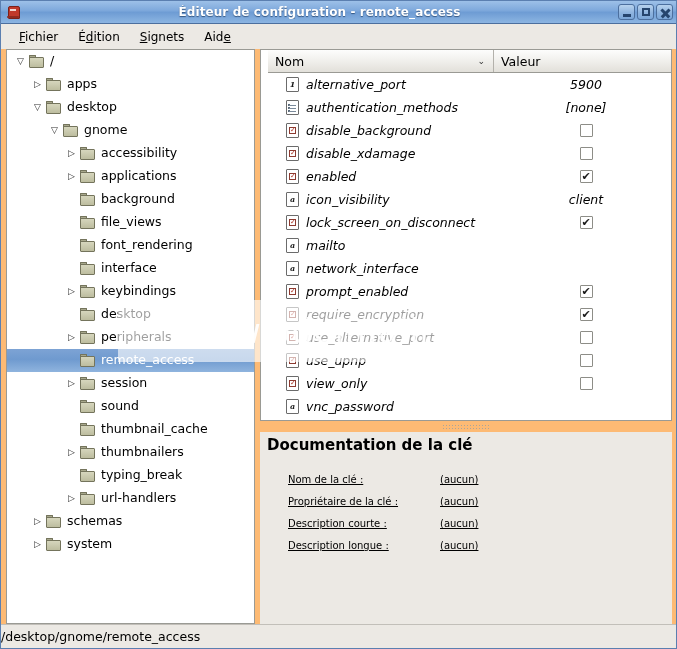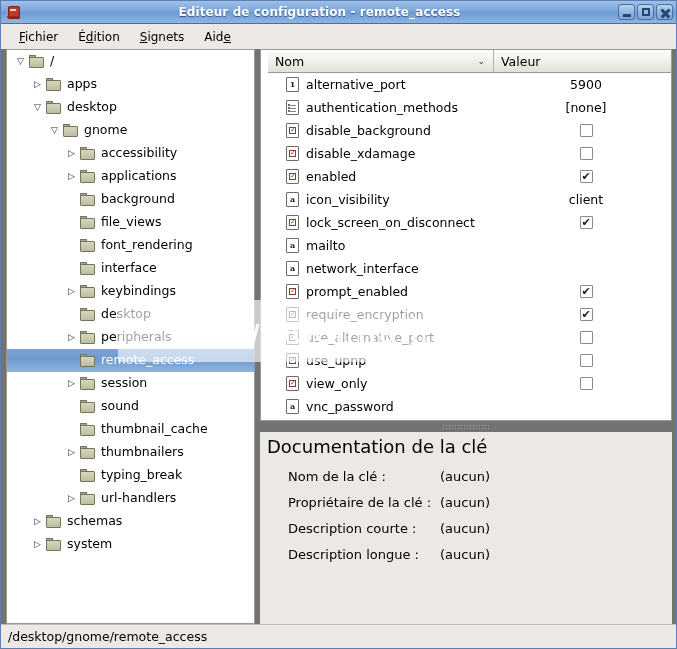--- a/index.html
+++ b/index.html
@@ -15,21 +15,21 @@
     position: relative;
   }
 
   
   .window {
     position: absolute;
     left: 0; top: 0;
     width: 677px; height: 649px;
     box-sizing: border-box;
     border: 1px solid #5b7fb0;
-    background: #737373;
+    background: #fdba74;
     display: flex;
     flex-direction: column;
   }
 
   
   .titlebar {
     height: 23px;
     flex: 0 0 23px;
     background: linear-gradient(180deg,#9dc0e8 0%, #7fa9dc 42%, #6e9cd4 52%, #8cb5e2 100%);
     border-bottom: 1px solid #4c6f9e;
@@ -208,21 +208,21 @@
     box-sizing: border-box;
   }
   .col-name .lbl { flex: 1 1 auto; }
   .col-name .sort { font-size: 9px; color: #333; padding-right: 2px; }
   .col-value {
     flex: 1 1 auto;
     display: flex; align-items: center;
     padding-left: 7px;
     box-sizing: border-box;
   }
-  .list-rows { flex: 1 1 auto; overflow: hidden; }
+  .list-rows { flex: 1 1 auto; overflow: hidden; font-style: italic; }
   .kv-row {
     height: 23px;
     display: flex;
     align-items: center;
     font-size: 12.5px;
     white-space: nowrap;
   }
   .kv-name {
     flex: 0 0 226px;
     display: flex; align-items: center;
@@ -311,43 +311,44 @@
 
   
   .doc-box {
     flex: 1 1 auto;
     background: #ece9e4;
     box-sizing: border-box;
     padding: 4px 0 0 7px;
     overflow: hidden;
   }
   .doc-title {
-    font-size: 18px;
-    font-weight: normal;
-    margin-bottom: 12px;
+    font-size: 15px;
+    font-weight: bold;
+    margin-bottom: 20px;
   }
   .doc-grid { padding-left: 21px; }
   .doc-row {
     display: flex;
-    font-size: 13px;
+    font-size: 10px;
     margin-bottom: 11px;
     white-space: nowrap;
+    text-decoration: underline;
   }
   .doc-lbl { flex: 0 0 152px; }
   .doc-val { flex: 1 1 auto; }
 
   
   .statusbar {
     flex: 0 0 24px;
     height: 24px;
     background: #ece9e4;
     border-top: 1px solid #c2bfb9;
     display: flex;
     align-items: center;
-    padding-left: 7px;
+    padding-left: 0;
     font-size: 12.5px;
     box-sizing: border-box;
   }
 
   
   .watermark {
     position: absolute;
     left: 118px; top: 300px;
     width: 452px; height: 62px;
     background: rgba(255,255,255,.62);

